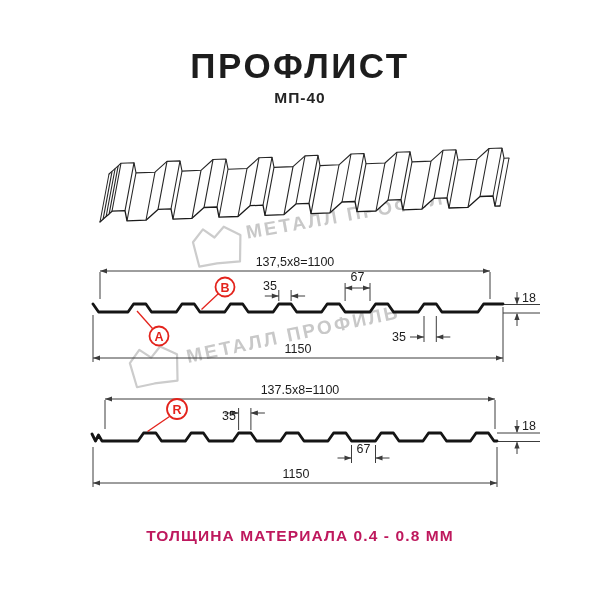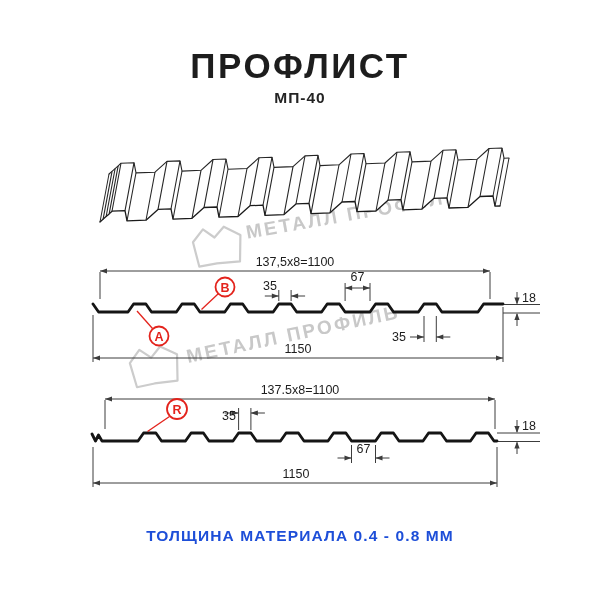--- a/index.html
+++ b/index.html
@@ -3,21 +3,21 @@
 <meta charset="utf-8">
 <style>
   html,body{margin:0;padding:0;background:#ffffff;}
   #stage{position:relative;width:600px;height:600px;background:#fff;overflow:hidden;
          font-family:"Liberation Sans", sans-serif;}
   .title{position:absolute;left:0;top:46px;width:600px;text-align:center;
          font-size:35px;font-weight:800;letter-spacing:2.5px;color:#1d1d1d;}
   .subtitle{position:absolute;left:0;top:89px;width:600px;text-align:center;
          font-size:15.5px;font-weight:700;letter-spacing:1px;color:#242424;}
   .footer{position:absolute;left:0;top:527px;width:600px;text-align:center;
-         font-size:15.5px;font-weight:700;letter-spacing:1.1px;color:#1d4ed8;}
+         font-size:15.5px;font-weight:700;letter-spacing:1.1px;color:#be185d;}
   svg{position:absolute;left:0;top:0;}
   .dim{font-family:"Liberation Sans",sans-serif;font-size:12.5px;fill:#1d1d1d;}
   .lbl{font-family:"Liberation Sans",sans-serif;font-size:12.5px;font-weight:bold;fill:#e3231c;}
   .wmtxt{font-family:"Liberation Sans",sans-serif;font-size:19px;font-weight:bold;
          letter-spacing:2.5px;fill:#c8c8c8;}
 </style>
 </head>
 <body>
 
 <div id="stage">

